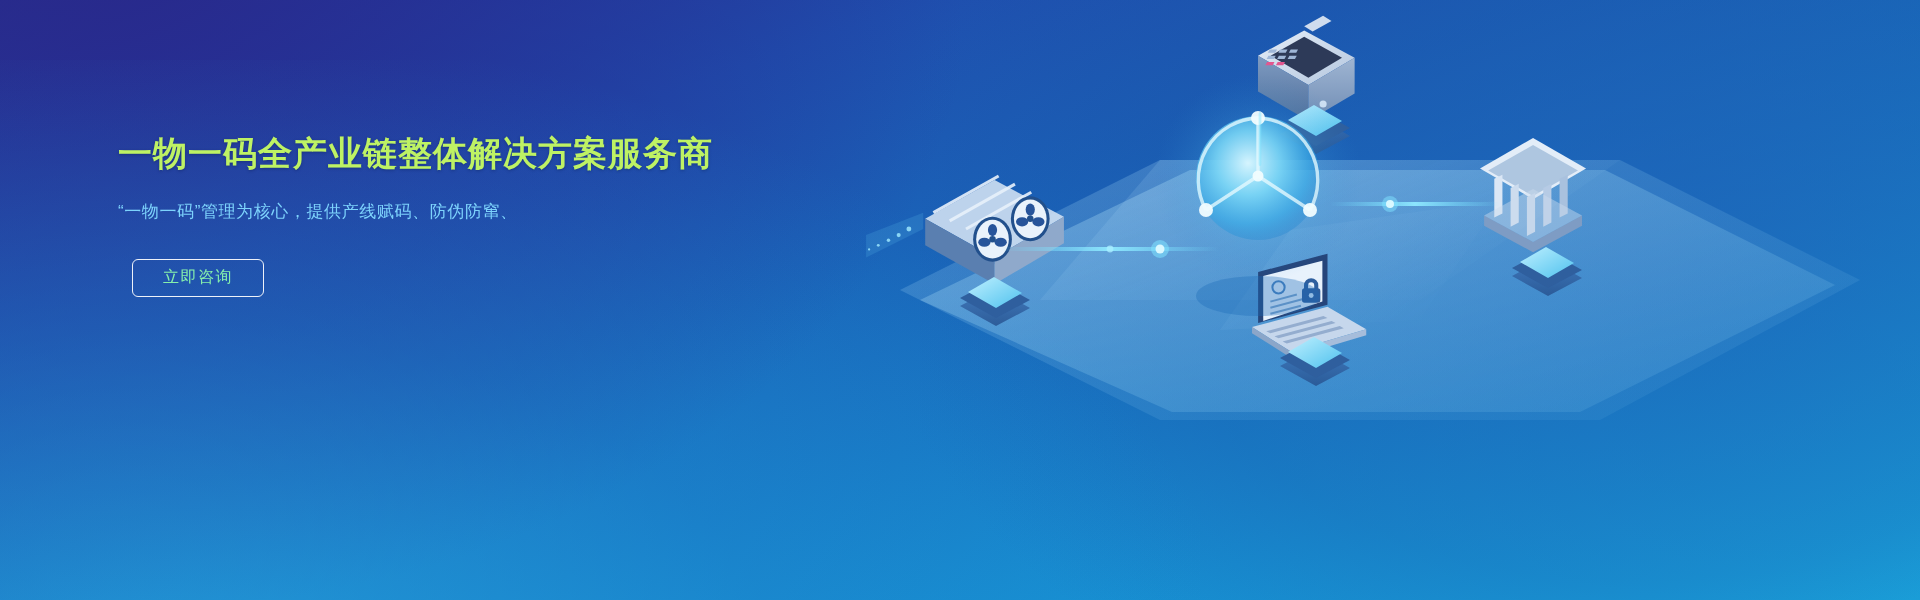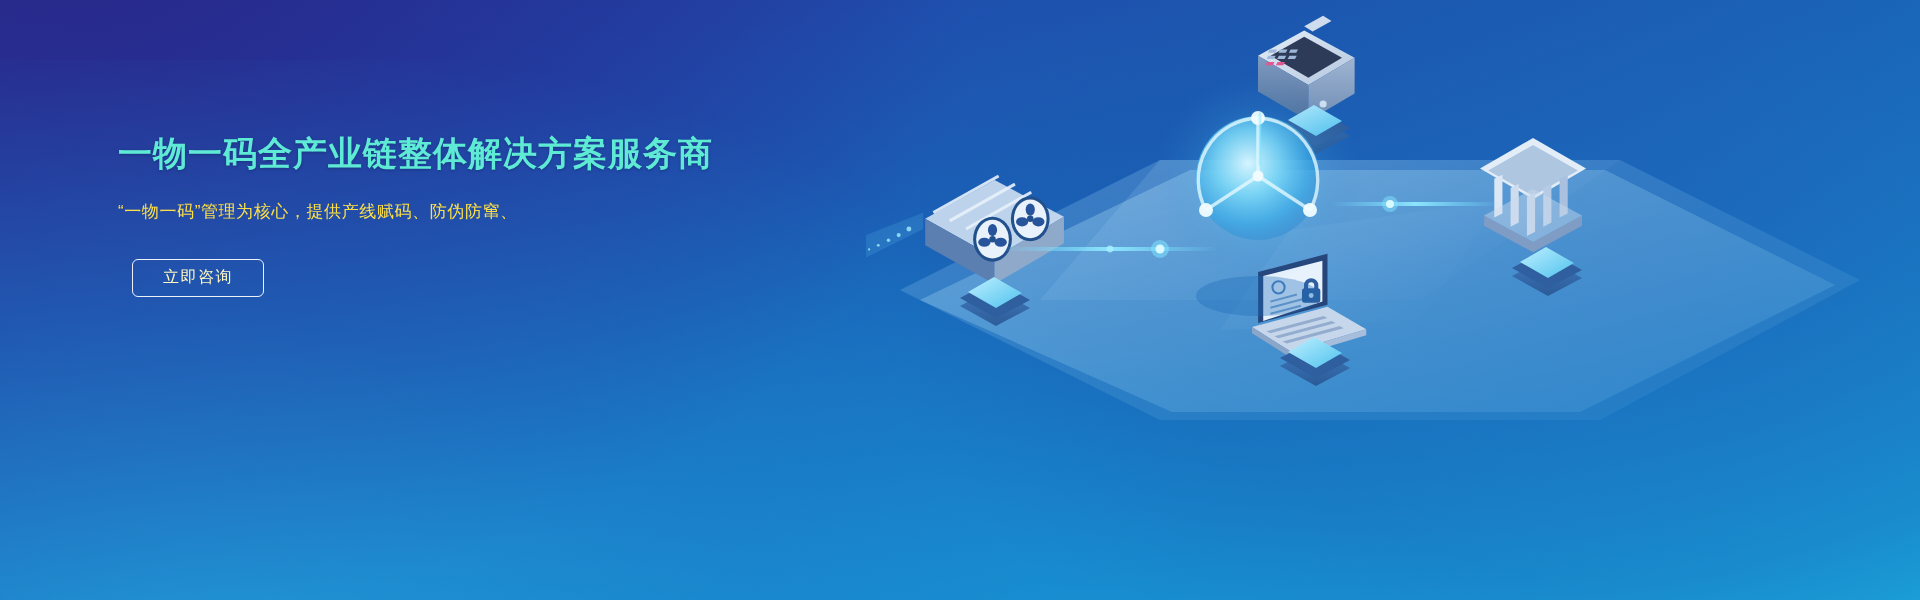--- a/index.html
+++ b/index.html
@@ -59,44 +59,44 @@
   .copy {
     position:absolute;
     left:118px; top:132px;
     width:700px;
     z-index:40;
   }
   .headline {
     font-size:34px;
     font-weight:700;
     letter-spacing:1px;
-    color:#5eead4;
+    color:#bef264;
     line-height:1.25;
     white-space:nowrap;
     text-shadow:0 1px 3px rgba(8,22,70,0.35);
   }
   .sub {
     margin-top:20px;
     font-size:17px;
     font-weight:400;
-    color:#fde047;
+    color:#7dd3fc;
     line-height:2.0;
     letter-spacing:0.6px;
     white-space:nowrap;
   }
   .sub-line { display:block; }
 
   .cta {
     display:inline-flex;
     align-items:center; justify-content:center;
     margin-top:30px; margin-left:14px;
     width:132px; height:38px;
     border:1px solid rgba(255,255,255,0.92);
     border-radius:6px;
-    color:#fef9c3;
+    color:#86efac;
     font-size:16px;
     letter-spacing:1.5px;
     background:transparent;
     cursor:pointer;
     text-decoration:none;
   }
 
   
   .art {
     position:absolute;

